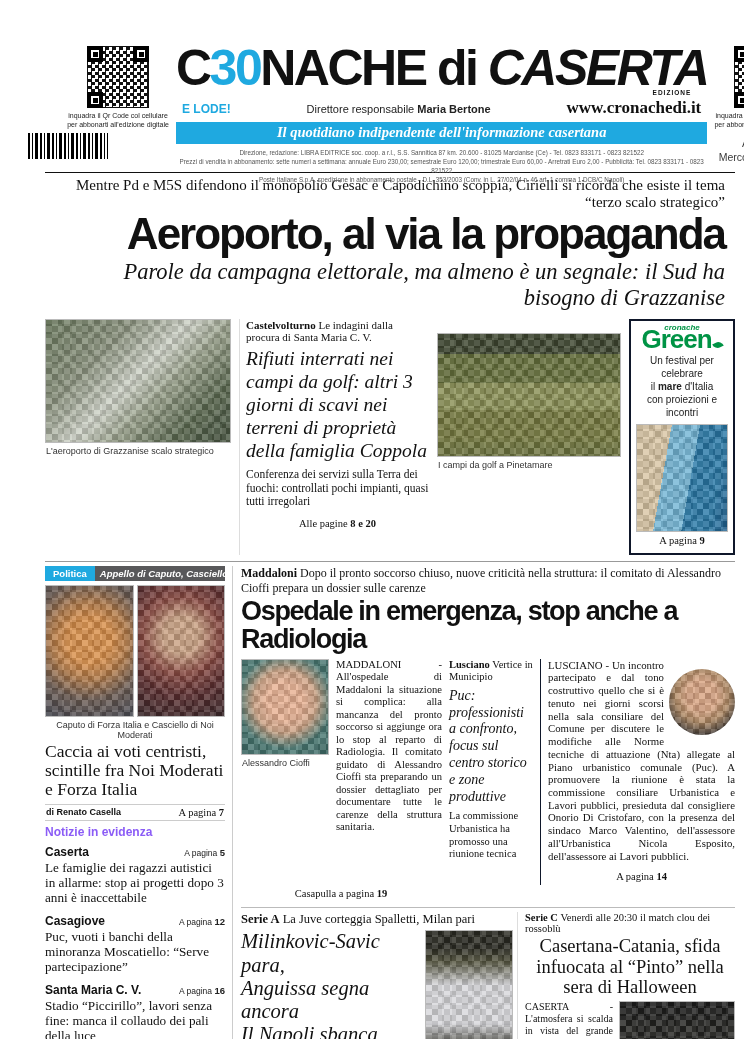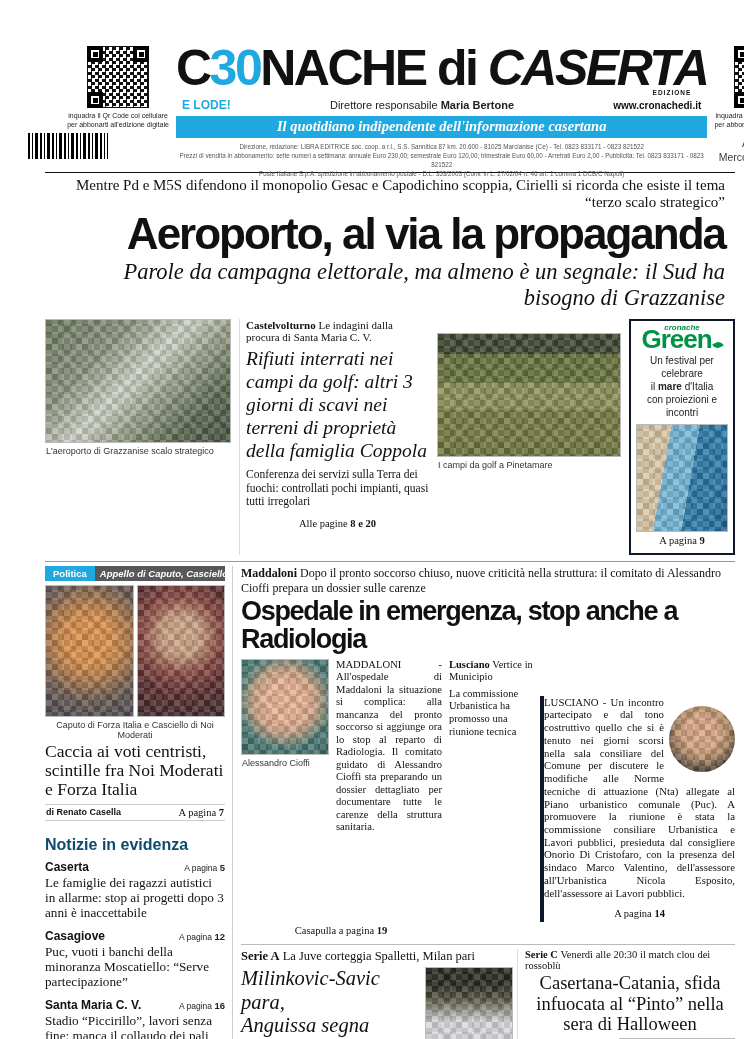--- a/index.html
+++ b/index.html
@@ -26,21 +26,21 @@
   .title { font-family:"Liberation Sans",sans-serif; font-weight:700; font-size:50px;
            letter-spacing:-2.5px; line-height:.9; white-space:nowrap; }
   .title .blue { color:#1fa9e0; }
   .title .it { font-style:italic; }
   .edizione { font-family:"Liberation Sans",sans-serif; font-size:6.5px; font-weight:700;
               letter-spacing:1px; text-align:right; margin:-2px 16px 0 0; }
   .mastrow { display:flex; justify-content:space-between; align-items:baseline; margin-top:2px; padding:0 6px;}
   .elode { color:#1fa9e0; font-family:"Liberation Sans",sans-serif; font-weight:700; font-size:12px; }
   .direttore { font-family:"Liberation Sans",sans-serif; font-size:11px; color:#222; }
   .direttore b { font-weight:700; }
-  .website { font-family:Liberation Sans, sans-serif; font-weight:700; font-size:10px; }
+  .website { font-family:Liberation Serif, serif; font-weight:700; font-size:17px; }
   .tagbar { margin-top:4px; background:#1fa9e0; color:#fff; font-style:italic; font-weight:700;
             font-size:14.5px; padding:2px 0 3px; }
   .fineprint { margin-top:4px; font-family:"Liberation Sans",sans-serif; font-size:6.3px;
                color:#555; line-height:1.45; }
   .issue { margin-top:6px; font-family:"Liberation Sans",sans-serif; font-size:10.5px;
            color:#3a3a3a; line-height:1.35; text-align:right; padding-right:2px;}
   .issue .price { font-weight:700; color:#000; font-size:11.5px; }
   .barcode { position:absolute; left:28px; top:133px; width:80px; height:26px;
              background:repeating-linear-gradient(90deg,#000 0 2px,#fff 2px 4px,#000 4px 5px,#fff 5px 7px,#000 7px 10px,#fff 10px 12px); }
   .hrule { border-top:1.5px solid #111; margin:0 9px 0 45px; }
@@ -98,42 +98,42 @@
   .pol-rest { background:#58585a; color:#fff; flex:1; padding:2px 5px; font-style:italic; white-space:nowrap; overflow:hidden;}
   .polphotos { display:flex; gap:3px; margin-top:4px; }
   .polphotos .ph { width:50%; height:132px; }
   .polcap { text-align:center; }
   .polhead { font-size:17.5px; line-height:1.1; margin-top:2px; }
   .polby { display:flex; justify-content:space-between; border-top:1px solid #ccc; border-bottom:1px solid #ccc;
            margin-top:4px; padding:2px 1px; font-size:10px; }
   .polby .by { font-family:"Liberation Sans",sans-serif; font-weight:700; font-size:9px; }
 
   
-  .nz-heading { color:#0c4a6e; font-family:"Liberation Sans",sans-serif; font-weight:700;
-                font-size:16px; margin:15px 0 6px; }
+  .nz-heading { color:#8b5cf6; font-family:"Liberation Sans",sans-serif; font-weight:700;
+                font-size:12px; margin:4px 0 6px; }
   .nz-item { margin-bottom:9px; }
   .nz-head { display:flex; justify-content:space-between; align-items:baseline; }
   .nz-town { font-family:"Liberation Sans",sans-serif; font-weight:700; font-size:12px; }
   .nz-page { font-family:"Liberation Sans",sans-serif; font-size:8.5px; color:#222; }
   .nz-page b { font-size:9.5px; }
   .nz-text { font-size:13.2px; line-height:1.14; margin-top:1px; }
 
   
   .osp-kick { font-size:12px; }
   .osp-head { font-family:"Liberation Sans",sans-serif; font-weight:700; font-size:27px;
               letter-spacing:-1.3px; line-height:1.05; margin:1px 0 5px; }
   .osp-row { display:flex; gap:7px; }
   .osp-photo { width:88px; flex:0 0 auto; }
   .osp-photo .ph { height:96px; }
   .osp-body { width:106px; flex:0 0 auto; }
   .osp-puc { width:84px; flex:0 0 auto; }
   .osp-puc .kick { font-size:10.5px; line-height:1.15; }
   .osp-puc h3 { font-style:italic; font-weight:400; font-size:14px; line-height:1.2; margin-top:5px; }
   .osp-puc .sub { font-size:10.5px; margin-top:5px; line-height:1.2;}
-  .osp-lus { flex:1; border-left:4px solid #0f172a; min-width:0;margin-top:37px;}
+  .osp-lus { flex:1; border-left:1px solid #0f172a; padding-left:7px; min-width:0;}
   .osp-lus .body { font-size:10.8px; }
   .roundph { float:right; width:66px; height:66px; border-radius:50%; margin:10px 0 2px 5px; border:none;}
   .mid-rule { border-top:1px solid #bbb; margin:5px 0 4px; }
 
   
   .sports { display:flex; }
   .sa { width:276px; flex:0 0 auto; padding-right:4px;}
   .sa-kick { font-size:12.5px; }
   .sa-flex { display:flex; gap:6px; margin-top:3px;}
   .sa-left { flex:1; min-width:0;}
@@ -300,20 +300,21 @@
           <div class="osp-row">
             <div class="osp-photo">
               <div class="ph" style="background:radial-gradient(circle at 50% 44%,#e8b193 0 28%,#caa183 46%,#4a7a74 70%,#3f6b66);"></div>
               <div class="cap">Alessandro Cioffi</div>
             </div>
             <div class="osp-body">
               <div class="body">MADDALONI - All'ospedale di Maddaloni la situazione si complica: alla mancanza del pronto soccorso si aggiunge ora lo stop al reparto di Radiologia. Il comitato guidato di Alessandro Cioffi sta preparando un dossier dettagliato per documentare tutte le carenze della struttura sanitaria.</div>
             </div>
             <div class="osp-puc">
               <div class="kick"><span class="kictag">Lusciano</span><span> Vertice in Municipio</span></div>
+              <h3>Puc: professionisti a confronto, focus sul centro storico e zone produttive</h3>
               <div class="sub">La commissione Urbanistica ha promosso una riunione tecnica</div>
             </div>
             <div class="osp-lus">
               <div class="roundph ph" style="background:radial-gradient(circle at 50% 40%,#d9a583 0 30%,#b08a64 52%,#4a4038 75%,#2e2a26);"></div>
               <div class="body">LUSCIANO - Un incontro partecipato e dal tono costruttivo quello che si è tenuto nei giorni scorsi nella sala consiliare del Comune per discutere le modifiche alle Norme tecniche di attuazione (Nta) allegate al Piano urbanistico comunale (Puc). A promuovere la riunione è stata la commissione consiliare Urbanistica e Lavori pubblici, presieduta dal consigliere Onorio Di Cristofaro, con la presenza del sindaco Marco Valentino, dell'assessore all'Urbanistica Nicola Esposito, dell'assessore ai Lavori pubblici.</div>
               <div class="pageref" style="margin-top:6px;"><span>A pagina</span> <b>14</b></div>
             </div>
           </div>
           <div class="pageref" style="width:200px;"><span>Casapulla a pagina</span> <b>19</b></div>
         </section>

